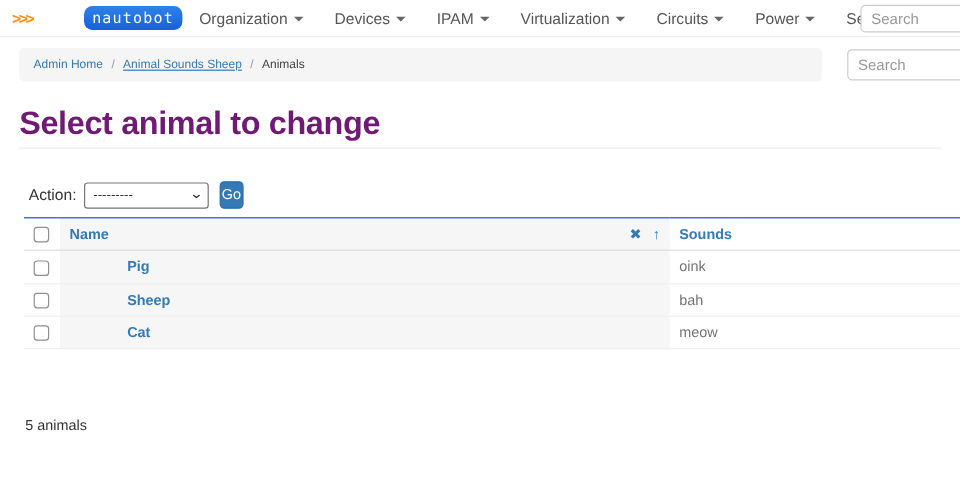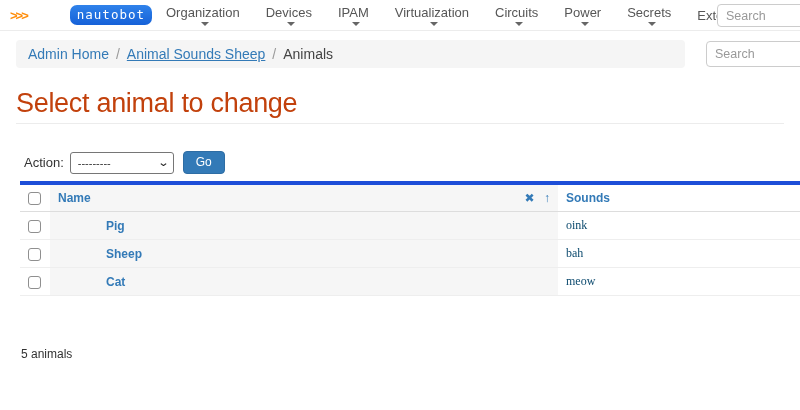--- a/index.html
+++ b/index.html
@@ -18,88 +18,88 @@
     margin-right: 3px;
   }
   .logo .pill {
     background: linear-gradient(180deg, #2f82ea 0%, #1561d8 100%);
     color: #fff; font-family: "DejaVu Sans Mono", monospace;
     font-size: 12.5px; padding: 2px 7px 3px; border-radius: 7px; letter-spacing: 1px; margin-left: 40px;
   }
   .nav-items { list-style: none; display: flex; align-items: center; }
   .nav-items li {
     font-size: 13px; color: #565656; margin-right: 26px; cursor: pointer;
-    white-space: nowrap; display: flex; align-items: center; flex-direction: column;
+    white-space: nowrap; display: flex; align-items: center;
   }
   .caret {
     display: inline-block; width: 0; height: 0; margin-left: 5px; margin-top: 2px;
     border-left: 4px solid transparent; border-right: 4px solid transparent;
     border-top: 4px solid #666;
   }
   .search-input {
     position: absolute; border: 1px solid #ccc; border-radius: 4px;
     font-size: 12.5px; padding: 0 8px; color: #333; background: #fff; outline: none;
     font-family: "Liberation Sans", sans-serif;
   }
   .search-input::placeholder { color: #999; }
   .nav-search { left: 717px; top: 4px; width: 120px; height: 23px; }
   .crumb-search { left: 706px; top: 41px; width: 120px; height: 26px; }
 
   
   .breadcrumb {
     position: absolute; left: 16px; top: 40px; width: 669px; height: 28px;
     background: #f5f5f5; border-radius: 4px; display: flex; align-items: center;
-    padding-left: 12px; font-size: 14px;
+    padding-left: 12px; font-size: 10px;
   }
   .breadcrumb a { color: #337ab7; text-decoration: none; cursor: pointer; }
   .breadcrumb a.underlined { text-decoration: underline; }
   .breadcrumb .sep { color: #9a9a9a; margin: 0 7px; }
   .breadcrumb .current { color: #444; }
 
   
   .page-title {
     position: absolute; left: 16px; top: 88px;
-    font-size: 27px; font-weight: normal; color: #c2410c; letter-spacing: -0.3px;
+    font-size: 27px; font-weight: bold; color: #701a75; letter-spacing: -0.3px;
   }
   .title-rule {
     position: absolute; left: 16px; top: 123px; width: 768px; height: 0;
     border-top: 1px solid #ececec;
   }
 
   
   .action-row { position: absolute; left: 24px; top: 151px; display: flex; align-items: center; }
   .action-label { font-size: 13px; color: #333; margin-right: 6px; }
   .fake-select {
     width: 104px; height: 22px; border: 1px solid #767676; border-radius: 3px;
     background: #fff; display: flex; align-items: center; justify-content: space-between;
     padding: 0 5px 0 7px; font-size: 11px; color: #333; cursor: pointer;
   }
   .fake-select .sel-chevron { font-size: 11px; color: #222; line-height: 1; transform: scaleX(1.3); }
   .go-btn {
     margin-left: 9px; background: #337ab7; border: 1px solid #2e6da4; color: #fff;
-    font-size: 12px; padding: 3px 12px 4px; border-radius: 4px; cursor: pointer;
+    font-size: 12px; padding: 3px 1px 4px; border-radius: 4px; cursor: pointer;
     font-family: "Liberation Sans", sans-serif;
   }
 
   
   .animals-table {
     position: absolute; left: 20px; top: 181px; width: 780px;
     border-collapse: collapse; font-size: 12px;
   }
   .animals-table th, .animals-table td { padding: 6px 8px; text-align: left; height: 26px; }
-  .animals-table thead th { border-top: 4px solid #1d4ed8; border-bottom: 1px solid #ddd; }
+  .animals-table thead th { border-top: 1px solid #1d4ed8; border-bottom: 1px solid #ddd; }
   .animals-table tbody td { border-bottom: 1px solid #eee; }
   .col-check { width: 30px; }
   .col-name  { width: 508px; }
   .animals-table th a { color: #337ab7; font-weight: bold; text-decoration: none; cursor: pointer; }
   th.sorted, td.sorted { background: #f6f6f6; }
   .sort-tools { float: right; }
   .sort-tools span { color: #337ab7; font-weight: bold; cursor: pointer; margin-left: 6px; font-size: 12px; }
   .name-link { color: #337ab7; font-weight: bold; text-decoration: none; cursor: pointer; padding-left: 48px; }
-  .sound-cell { color: #0c4a6e; font-family: Liberation Serif, serif; }
+  .sound-cell { color: #737373; }
   .cbx {
     appearance: none; -webkit-appearance: none; width: 13px; height: 13px;
     border: 1.5px solid #8f8f8f; border-radius: 3px; background: #fff;
     vertical-align: middle; cursor: pointer; display: inline-block;
   }
 
   
   .result-count { position: absolute; left: 21px; top: 347px; font-size: 12px; color: #333; }
 </style>
 </head>

